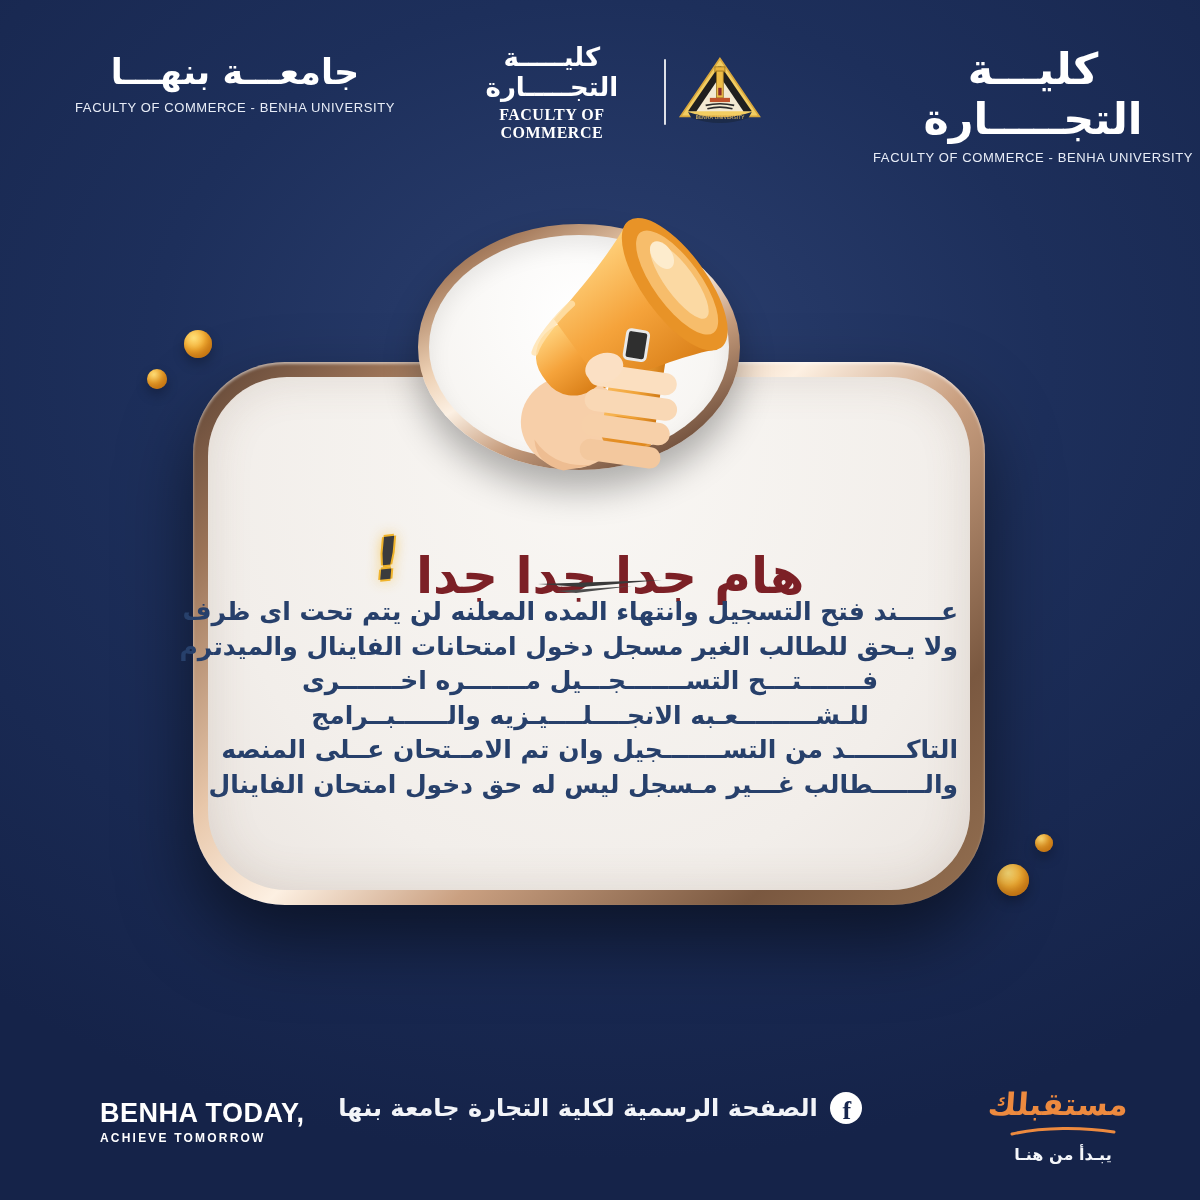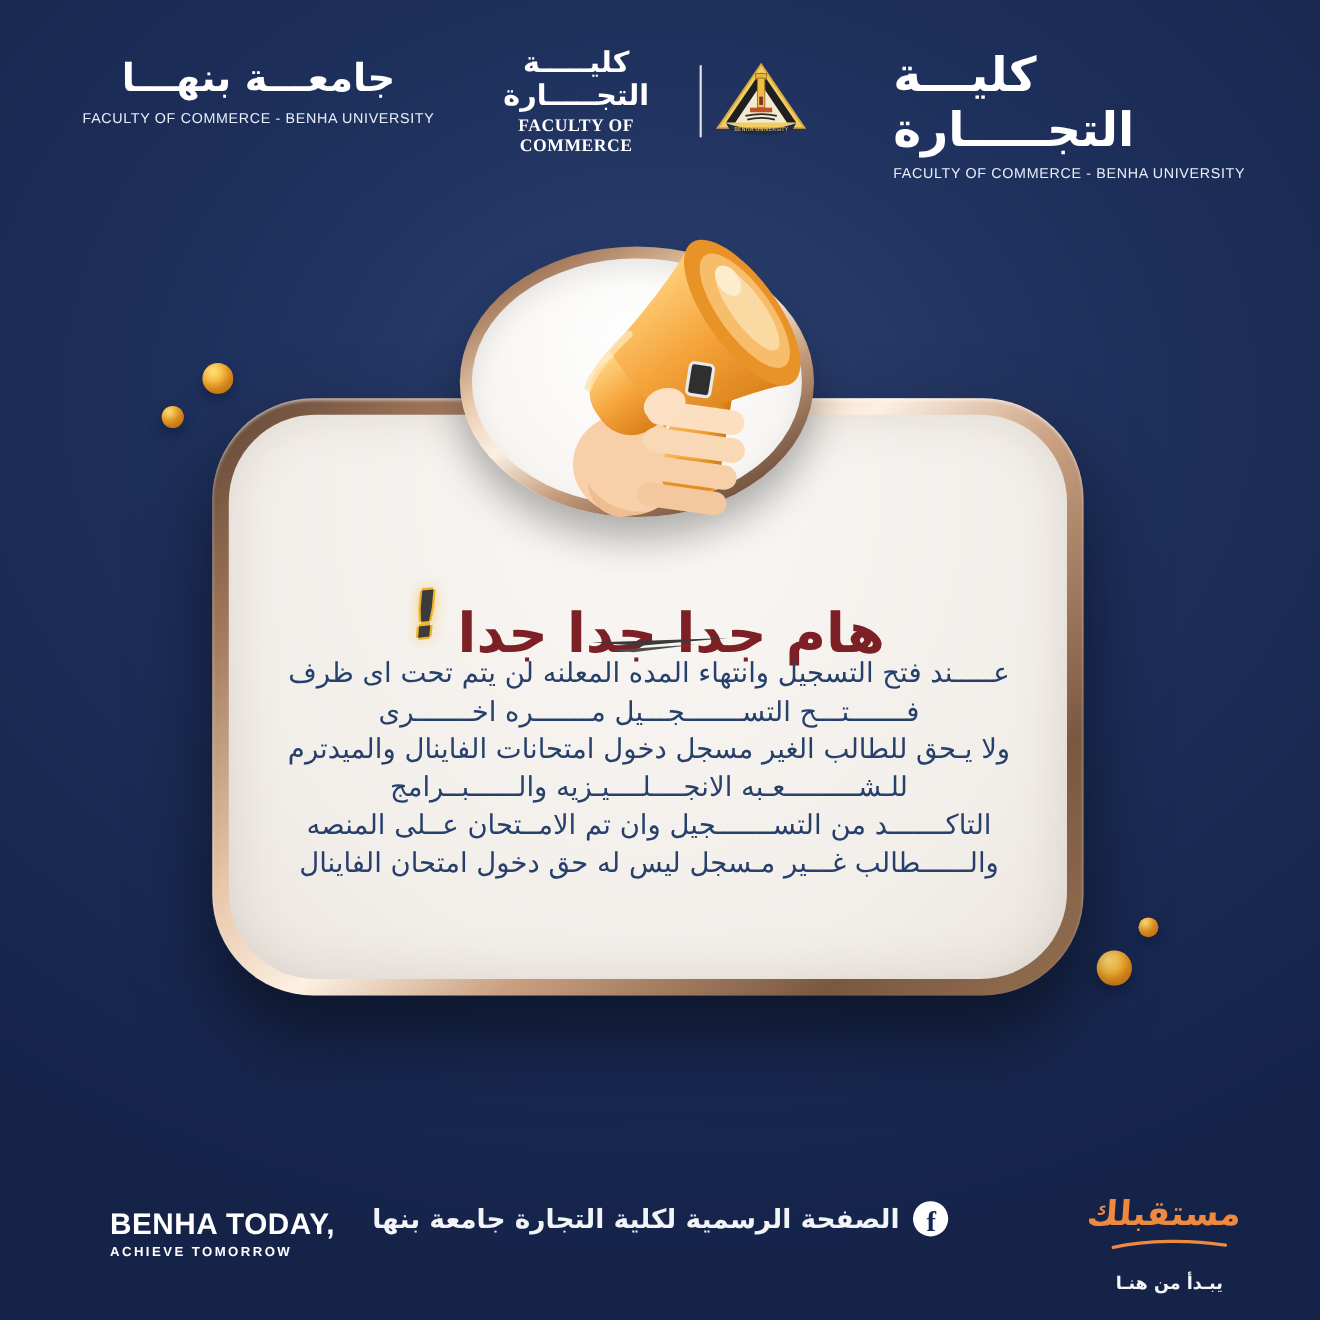--- a/index.html
+++ b/index.html
@@ -12,29 +12,29 @@
       radial-gradient(ellipse 1000px 800px at 50% 30%, #2c4070 0%, #1d2f5b 45%, #152349 100%);
     overflow:hidden;
   }
 
   
   .hdr-left { position:absolute; left:70px; top:52px; width:330px; text-align:center; color:#fff; }
   .hdr-left .ar { font-size:35px; font-weight:700; letter-spacing:1px; }
   .hdr-left .en { font-size:13px; margin-top:8px; letter-spacing:.6px; color:#e8edf7;
                   font-family:"Liberation Sans", sans-serif; }
 
-  .hdr-center { position:absolute; left:424px; top:42px; width:310px; display:flex;
+  .hdr-center { position:absolute; left:452px; top:42px; width:310px; display:flex;
                 align-items:center; justify-content:flex-end; gap:12px; color:#fff; }
   .hdr-center .txt { text-align:center; }
   .hdr-center .ar { font-size:26px; font-weight:700; }
   .hdr-center .en { font-size:16px; font-weight:700; letter-spacing:.5px; margin-top:4px;
                     font-family:"Liberation Serif", serif; }
   .hdr-divider { width:3px; height:66px; background:rgba(255,255,255,.85); border-radius:2px; }
 
-  .hdr-right { position:absolute; left:812px; top:44px; width:330px; color:#fff; }
+  .hdr-right { position:absolute; left:868px; top:44px; width:330px; text-align:center; color:#fff; }
   .hdr-right .ar { font-size:43px; font-weight:700; letter-spacing:1px; }
   .hdr-right .en { font-size:13px; margin-top:6px; letter-spacing:.6px; color:#e8edf7;
                    font-family:"Liberation Sans", sans-serif; }
 
   
   .sphere { position:absolute; border-radius:50%;
     background: radial-gradient(circle at 35% 28%, #ffe07a 0%, #f9b335 45%, #e88d14 100%);
     box-shadow: inset -4px -6px 9px rgba(150,70,0,.45), 0 6px 12px rgba(0,0,0,.25); }
   .s1 { left:184px; top:330px; width:28px; height:28px; }
   .s2 { left:147px; top:369px; width:20px; height:20px; }
@@ -68,42 +68,42 @@
     justify-content:center; align-items:center; gap:16px; z-index:3; }
   .title-excl { font-size:58px; font-weight:700; color:#3b3b3d; font-style:italic;
     transform:rotate(-6deg);
     text-shadow:-2px 0 0 #f0b32a, 2px 0 0 #f0b32a, 0 -2px 0 #f0b32a, 0 2px 0 #f0b32a,
                 0 0 14px rgba(245,185,45,.85); }
   .title-text { font-size:50px; font-weight:700; color:#7c2026; direction:rtl;margin-top:35px; }
   .title-swoosh { position:absolute; left:530px; top:578px; z-index:3; }
 
   .body-lines { position:absolute; left:222px; top:595px; width:736px; z-index:3;
     direction:rtl; text-align:center; }
-  .body-lines .line { font-size:25px; font-weight:400; color:#27406b; line-height:34.6px;
+  .body-lines .line { font-size:25px; font-weight:700; color:#27406b; line-height:34.6px;
     white-space:nowrap; }
 
   
   .slogan { position:absolute; left:100px; top:1098px; color:#fff;
     font-family:"Liberation Sans", sans-serif; z-index:3; }
   .slogan .l1 { font-size:27px; font-weight:700; letter-spacing:.5px; }
   .slogan .l2 { font-size:12px; font-weight:700; letter-spacing:2.2px; margin-top:2px; }
 
   .fb-row { position:absolute; left:0; right:0; top:1092px; display:flex;
     justify-content:center; align-items:center; gap:12px; direction:rtl; z-index:3; }
   .fb-icon { width:32px; height:32px; border-radius:50%; background:#fff; position:relative;
     display:flex; align-items:flex-end; justify-content:center; overflow:hidden; }
   .fb-icon span { font-family:"Liberation Serif", serif; font-weight:700; font-size:26px;
     color:#17264e; line-height:26px; margin-right:-2px; }
   .fb-label { font-size:24px; font-weight:700; color:#f2f4f8; }
 
   .brand { position:absolute; left:998px; top:1086px; width:130px; text-align:center; z-index:3; }
   .brand .name { font-size:31px; font-weight:700; color:#ed8a3f; direction:rtl;
     transform:skew(-4deg); }
   .brand .swoosh { margin-top:-4px; }
-  .brand .tag { font-size:16px; font-weight:700; color:#f4f6fa; direction:rtl; margin-top:16px;
+  .brand .tag { font-size:16px; font-weight:700; color:#f4f6fa; direction:rtl; margin-top:4px;
     letter-spacing:1px; }
 </style>
 </head>
 <body>
 
 <div class="canvas">
 
   <div class="hdr-left">
     <div class="ar">جامعـــة بنهـــا</div>
     <div class="en">FACULTY OF COMMERCE - BENHA UNIVERSITY</div>
@@ -198,22 +198,22 @@
     <span class="title-excl">!</span>
     <span class="title-text" dir="rtl">هام جدا جدا جدا</span>
   </div>
   <svg class="title-swoosh" width="140" height="16" viewBox="0 0 140 16">
     <path d="M8 6 L132 2 L52 9 Z" fill="#3a3a3a"></path>
     <path d="M26 13 L102 8 L46 15 Z" fill="#4d4d4d"></path>
   </svg>
 
   <div class="body-lines">
     <div class="line">عـــــند فتح التسجيل وانتهاء المده المعلنه لن يتم تحت اى ظرف</div>
+    <div class="line">ولا يـحق للطالب الغير مسجل دخول امتحانات الفاينال والميدترم</div>
     <div class="line">فـــــــتـــح التســـــــجـــيل مـــــــره اخـــــــرى</div>
-    <div class="line">ولا يـحق للطالب الغير مسجل دخول امتحانات الفاينال والميدترم</div>
     <div class="line">للـشـــــــــعـبه الانجــــلــــيـزيه والــــــبــرامج</div>
     <div class="line">التاكـــــــد من التســـــــجيل وان تم الامــتحان عــلى المنصه</div>
     <div class="line">والــــــطالب غـــير مـسجل ليس له حق  دخول امتحان الفاينال</div>
   </div>
 
   <div class="slogan">
     <div class="l1">BENHA TODAY,</div>
     <div class="l2">ACHIEVE TOMORROW</div>
   </div>
 

